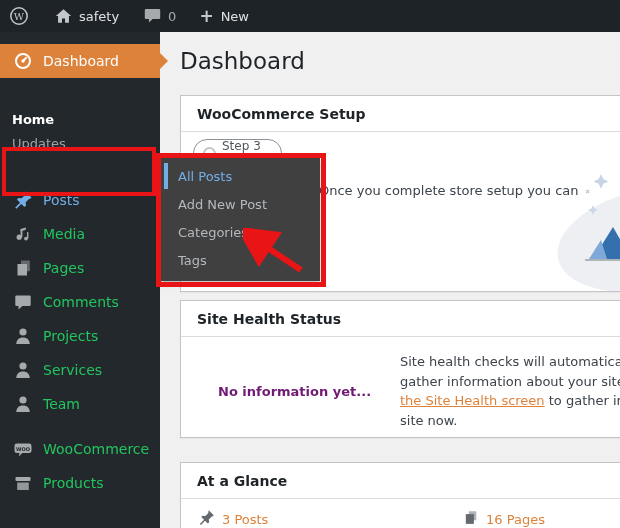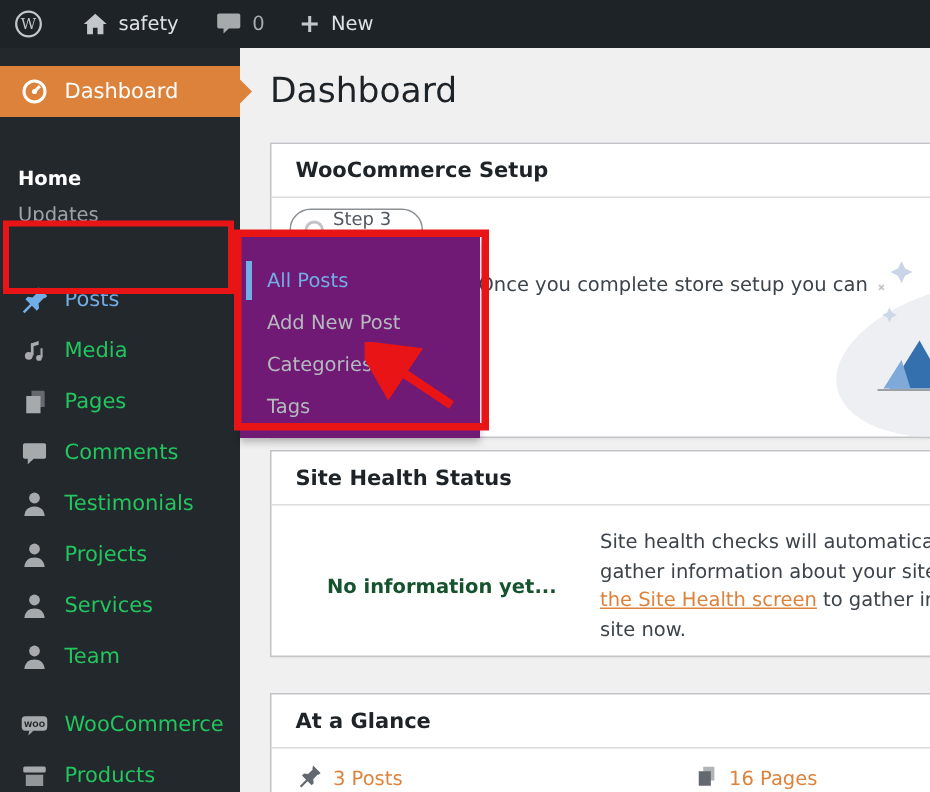--- a/index.html
+++ b/index.html
@@ -50,33 +50,33 @@
   .p-sh { top:268px; height:138px; }
   .p-ag { top:430px; height:110px; }
   .step-pill {
     position:absolute; left:12px; top:43px; width:89px; height:28px;
     border:1px solid #8c8f94; border-radius:15px; display:flex; align-items:center;
     gap:6px; padding:0 9px; color:#50575e; font-size:12px; background:#fff; cursor:pointer;
   }
   .step-circle { width:13px; height:13px; border:2px solid #c3c4c7; border-radius:50%; flex:none; }
   .wc-body-text { position:absolute; left:138px; top:87px; color:#3c434a; white-space:nowrap; }
   .wc-illustration { position:absolute; left:368px; top:65px; }
-  .sh-status { position:absolute; left:37px; top:83px; font-weight:bold; color:#14532d; }
+  .sh-status { position:absolute; left:37px; top:83px; font-weight:bold; color:#701a75; }
   .sh-para { position:absolute; left:219px; top:51px; color:#3c434a; line-height:19.7px; }
   .sh-line { white-space:nowrap; }
   .link-orange { color:#dd823b; text-decoration:underline; cursor:pointer; }
   .ag-row { position:absolute; top:46px; left:0; width:470px; height:20px; }
   .ag-col { position:absolute; display:flex; align-items:center; gap:7px; }
   .ag-col.posts { left:17px; }
   .ag-col.pages { left:281px; }
   .ag-link { color:#dd823b; cursor:pointer; }
   
   .flyout {
-    position:absolute; left:160px; top:158px; width:160px; background:#701a75;
-    padding:15px 0 7px; z-index:60; box-shadow:0 3px 5px rgba(0,0,0,.25);
+    position:absolute; left:160px; top:158px; width:160px; background:#404040;
+    padding:4px 0 7px; z-index:60; box-shadow:0 3px 5px rgba(0,0,0,.25);
   }
   .flyout-notch {
     position:absolute; left:-8px; top:10px; width:0; height:0;
     border-top:9px solid transparent; border-bottom:9px solid transparent;
     border-right:8px solid #787c82;
   }
   .fly-item { height:28px; display:flex; align-items:center; padding:0 8px 0 18px; font-size:13px; color:#b4b9be; cursor:pointer; position:relative; }
   .fly-item.active { color:#72aee6; }
   .fly-item.active .fly-bar { position:absolute; left:4px; top:1px; width:4px; height:26px; background:#72aee6; }
   
@@ -174,29 +174,20 @@
 
     <div class="menu-item">
       <span class="icon-box">
         <svg width="20" height="20" viewBox="0 0 20 20" fill="#a7aaad">
             <path d="M3.5 3.5h13a1.2 1.2 0 011.2 1.2v8a1.2 1.2 0 01-1.2 1.2H9.5L5.5 17.5v-3.6h-2a1.2 1.2 0 01-1.2-1.2v-8a1.2 1.2 0 011.2-1.2z"></path>
           </svg>
       </span>
       <span>Comments</span>
     </div>
 
-    <div class="menu-item">
-      <span class="icon-box">
-        <svg width="20" height="20" viewBox="0 0 20 20" fill="#a7aaad">
-            <circle cx="10" cy="6" r="3.6"></circle>
-            <path d="M3.2 18c.5-4.4 3-6.4 6.8-6.4s6.3 2 6.8 6.4z"></path>
-          </svg>
-      </span>
-      <span>Testimonials</span>
-    </div>
 
     <div class="menu-item">
       <span class="icon-box">
         <svg width="20" height="20" viewBox="0 0 20 20" fill="#a7aaad">
             <circle cx="10" cy="6" r="3.6"></circle>
             <path d="M3.2 18c.5-4.4 3-6.4 6.8-6.4s6.3 2 6.8 6.4z"></path>
           </svg>
       </span>
       <span>Projects</span>
     </div>

